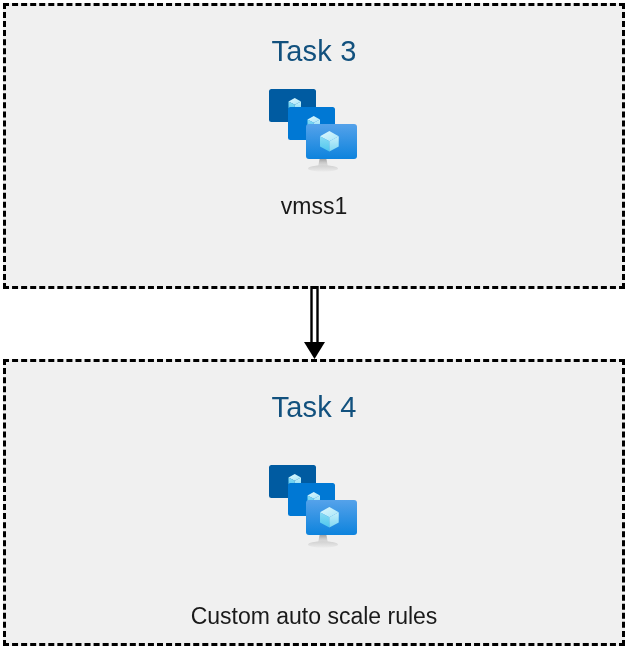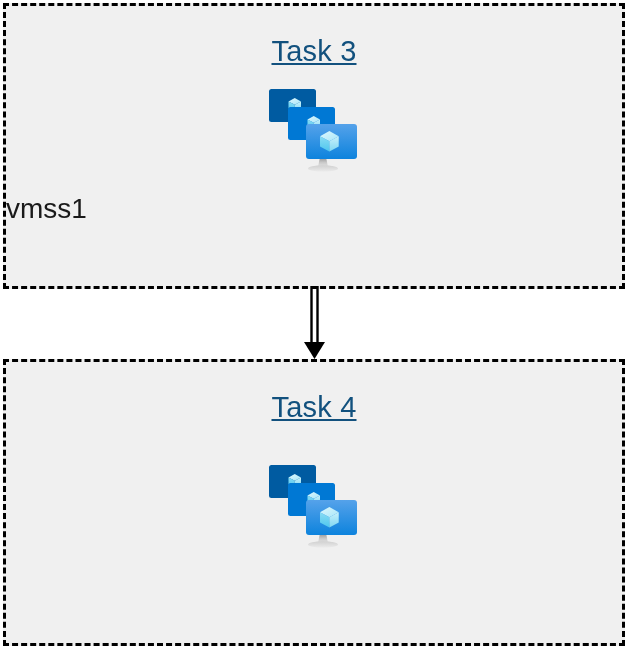--- a/index.html
+++ b/index.html
@@ -49,21 +49,20 @@
     gap: 20px;
   }
 
   .task-heading {
     color: #12517e;
     font-size: 29px;
     line-height: 1;
     letter-spacing: 0.2px;
     text-align: center;
     width: 100%;
-    text-decoration: underline;
   }
 
   #box-task3 .task-heading { margin-top: 31px; }
   #box-task4 .task-heading { margin-top: 31px; }
 
   
   .vmss-icon {
     width: 100px;
     height: 92px;
     display: block;
@@ -73,22 +72,23 @@
   #box-task4 .icon-wrap { margin-top: 17px; }
 
   .icon-wrap {
     width: 100px;
     height: 92px;
     position: relative;
   }
 
   
   .caption {
+    text-align: center;
     color: #1a1a1a;
-    font-size: 28px;
+    font-size: 23px;
     line-height: 1.32;
     width: 100%;
   }
 
   #box-task3 .caption-block { margin-top: 16px; }
   #box-task4 .caption-block { margin-top: 30px; }
 
   .caption-block {
     width: 100%;
   }
@@ -233,15 +233,18 @@
 
         <rect x="42" y="41" width="51" height="35" rx="3" fill="url(#frontGrad4)"></rect>
         <g transform="translate(56,48) scale(0.78)">
           <polygon points="12,0 24,6.6 12,13.2 0,6.6" fill="url(#cubeTop4)"></polygon>
           <polygon points="0,6.6 12,13.2 12,26.4 0,19.8" fill="url(#cubeLeft4)"></polygon>
           <polygon points="24,6.6 24,19.8 12,26.4 12,13.2" fill="url(#cubeRight4)"></polygon>
         </g>
       </svg>
     </div>
 
+    <div class="caption-block">
+      <div class="caption">Custom auto scale rules</div>
+    </div>
   </div>
 
 </div>
 
 </body></html>

